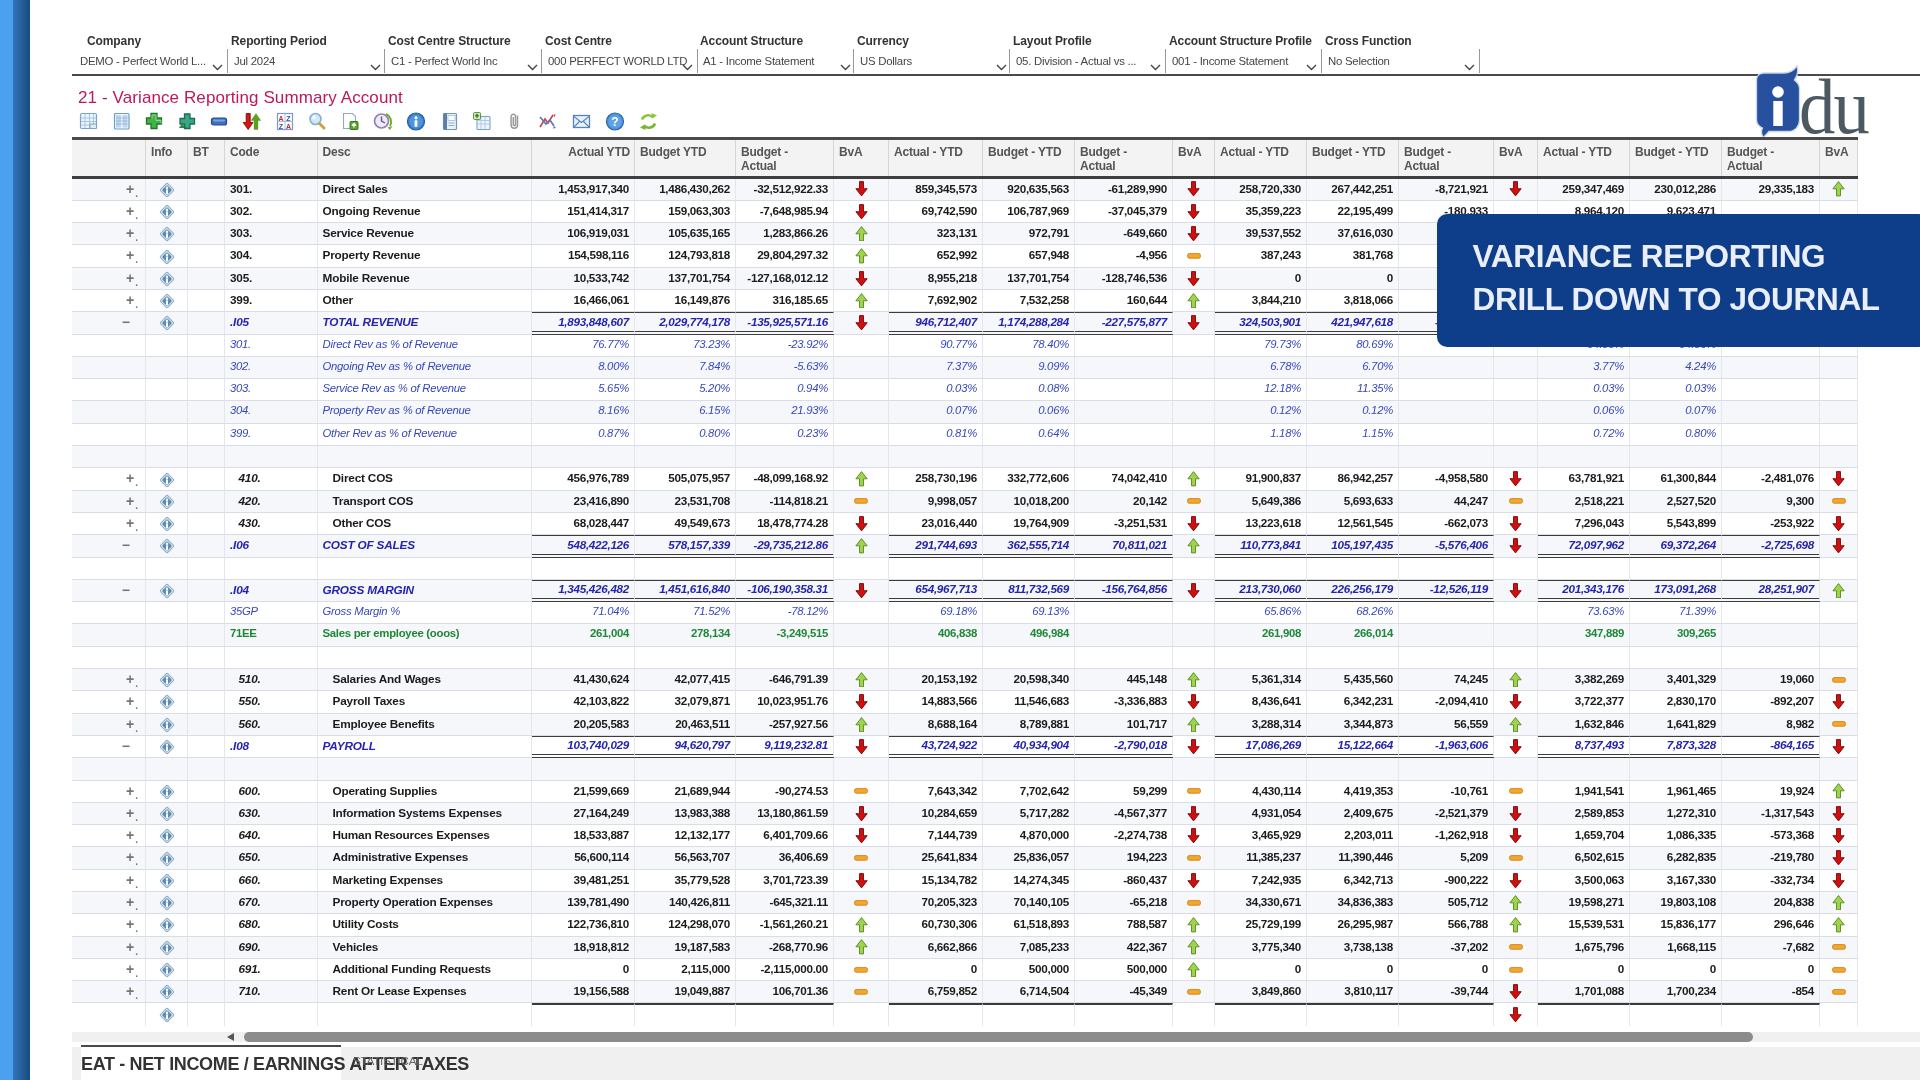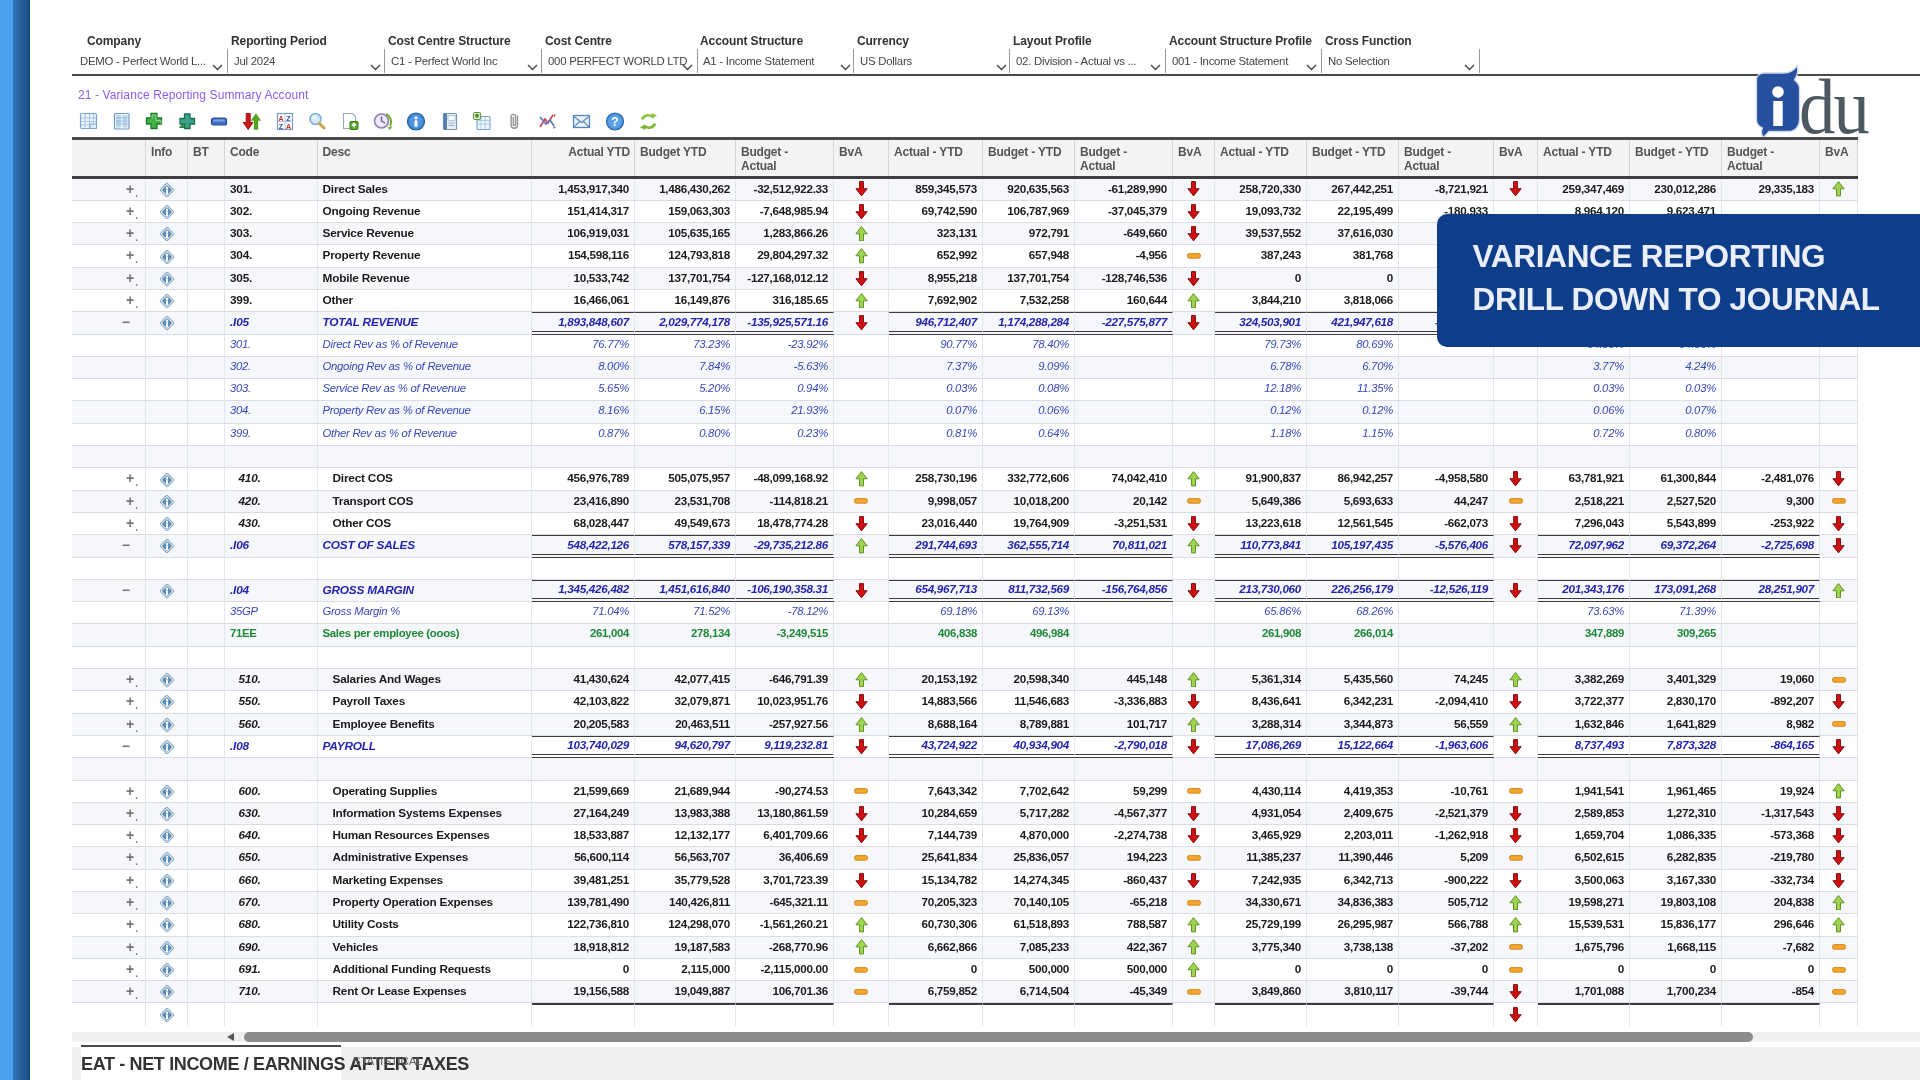--- a/index.html
+++ b/index.html
@@ -5,21 +5,21 @@
 .abs{position:absolute;}
 
 #st1{left:0;top:0;width:13px;height:1080px;background:#4ba1ef;}
 #st2{left:13px;top:0;width:17px;height:1080px;background:linear-gradient(90deg,#3375b8,#174a80);}
 
 .lbl{position:absolute;top:34px;font-size:12px;font-weight:bold;color:#333;letter-spacing:-0.1px;}
 .val{position:absolute;top:55px;font-size:11.4px;color:#454545;letter-spacing:-0.25px;text-align:right;}
 .sep{position:absolute;top:49px;width:1px;height:24px;background:#999;}
 .chev{position:absolute;top:57px;}
 #hr1{left:72px;top:74px;width:1848px;height:1.6px;background:#4a4a4a;}
-#title{left:78px;top:88px;font-size:12px;color:#8b5cf6;letter-spacing:0.1px;text-align:right;}
+#title{left:78px;top:88px;font-size:17px;color:#be185d;letter-spacing:0.1px;text-align:right;}
 #tools{left:79px;top:111px;height:21px;display:flex;}
 #tools svg{margin-right:12.6px;}
 
 #logo{left:1753px;top:64px;width:165px;height:80px;}
 
 #tbl{left:72px;top:137px;width:1786px;}
 #tline{height:2.5px;background:#4a4a4a;}
 #grow{height:21px;background:#f1f1f2;position:relative;border-bottom:1px solid #e3e3e5;}
 .glab{position:absolute;top:3px;font-size:12px;font-weight:bold;color:#3f3f3f;letter-spacing:-0.2px;}
 .gdash{display:inline-block;width:10px;height:3px;background:#4d4d4d;vertical-align:3px;margin-right:5px;}
@@ -98,21 +98,21 @@
 <div class="val" style="left:703px">A1 - Income Statement</div>
 <div class="chev" style="left:840px"><svg width="11" height="7" viewBox="0 0 11 7">
       <path d="M1 1 L5.5 5.5 L10 1" stroke="#444" stroke-width="1.4" fill="none"></path>
     </svg></div>
 <div class="lbl" style="left:857px">Currency</div>
 <div class="val" style="left:860px">US Dollars</div>
 <div class="chev" style="left:996px"><svg width="11" height="7" viewBox="0 0 11 7">
       <path d="M1 1 L5.5 5.5 L10 1" stroke="#444" stroke-width="1.4" fill="none"></path>
     </svg></div>
 <div class="lbl" style="left:1013px">Layout Profile</div>
-<div class="val" style="left:1016px">02. Division - Actual vs ...</div>
+<div class="val" style="left:1016px">05. Division - Actual vs ...</div>
 <div class="chev" style="left:1150px"><svg width="11" height="7" viewBox="0 0 11 7">
       <path d="M1 1 L5.5 5.5 L10 1" stroke="#444" stroke-width="1.4" fill="none"></path>
     </svg></div>
 <div class="lbl" style="left:1169px">Account Structure Profile</div>
 <div class="val" style="left:1172px">001 - Income Statement</div>
 <div class="chev" style="left:1306px"><svg width="11" height="7" viewBox="0 0 11 7">
       <path d="M1 1 L5.5 5.5 L10 1" stroke="#444" stroke-width="1.4" fill="none"></path>
     </svg></div>
 <div class="lbl" style="left:1325px">Cross Function</div>
 <div class="val" style="left:1328px">No Selection</div>
@@ -325,21 +325,21 @@
         </svg>
       </div>
 <div class="wa2 n">69,742,590</div>
 <div class="wb2 n">106,787,969</div>
 <div class="wc2 n">-37,045,379</div>
 <div class="wv2 bva">
         <svg width="13" height="15.5" viewBox="0 0 13 15.5">
           <path d="M4.5,0.6 h4 v7.1 h3.7 L6.5,14.9 0.9,7.7 h3.6 Z" fill="#cf1010" stroke="#7d0606" stroke-width="0.9"></path>
         </svg>
       </div>
-<div class="wa3 n">19,093,732</div>
+<div class="wa3 n">35,359,223</div>
 <div class="wb3 n">22,195,499</div>
 <div class="wc3 n">-180,933</div>
 <div class="wv3 bva"></div>
 <div class="wa4 n">8,964,120</div>
 <div class="wb4 n">9,623,471</div>
 <div class="wc4"></div>
 <div class="wv4 bva"></div>
 </div>
 <div class="r a">
 <div class="w0 ex">+<i>.</i></div>

